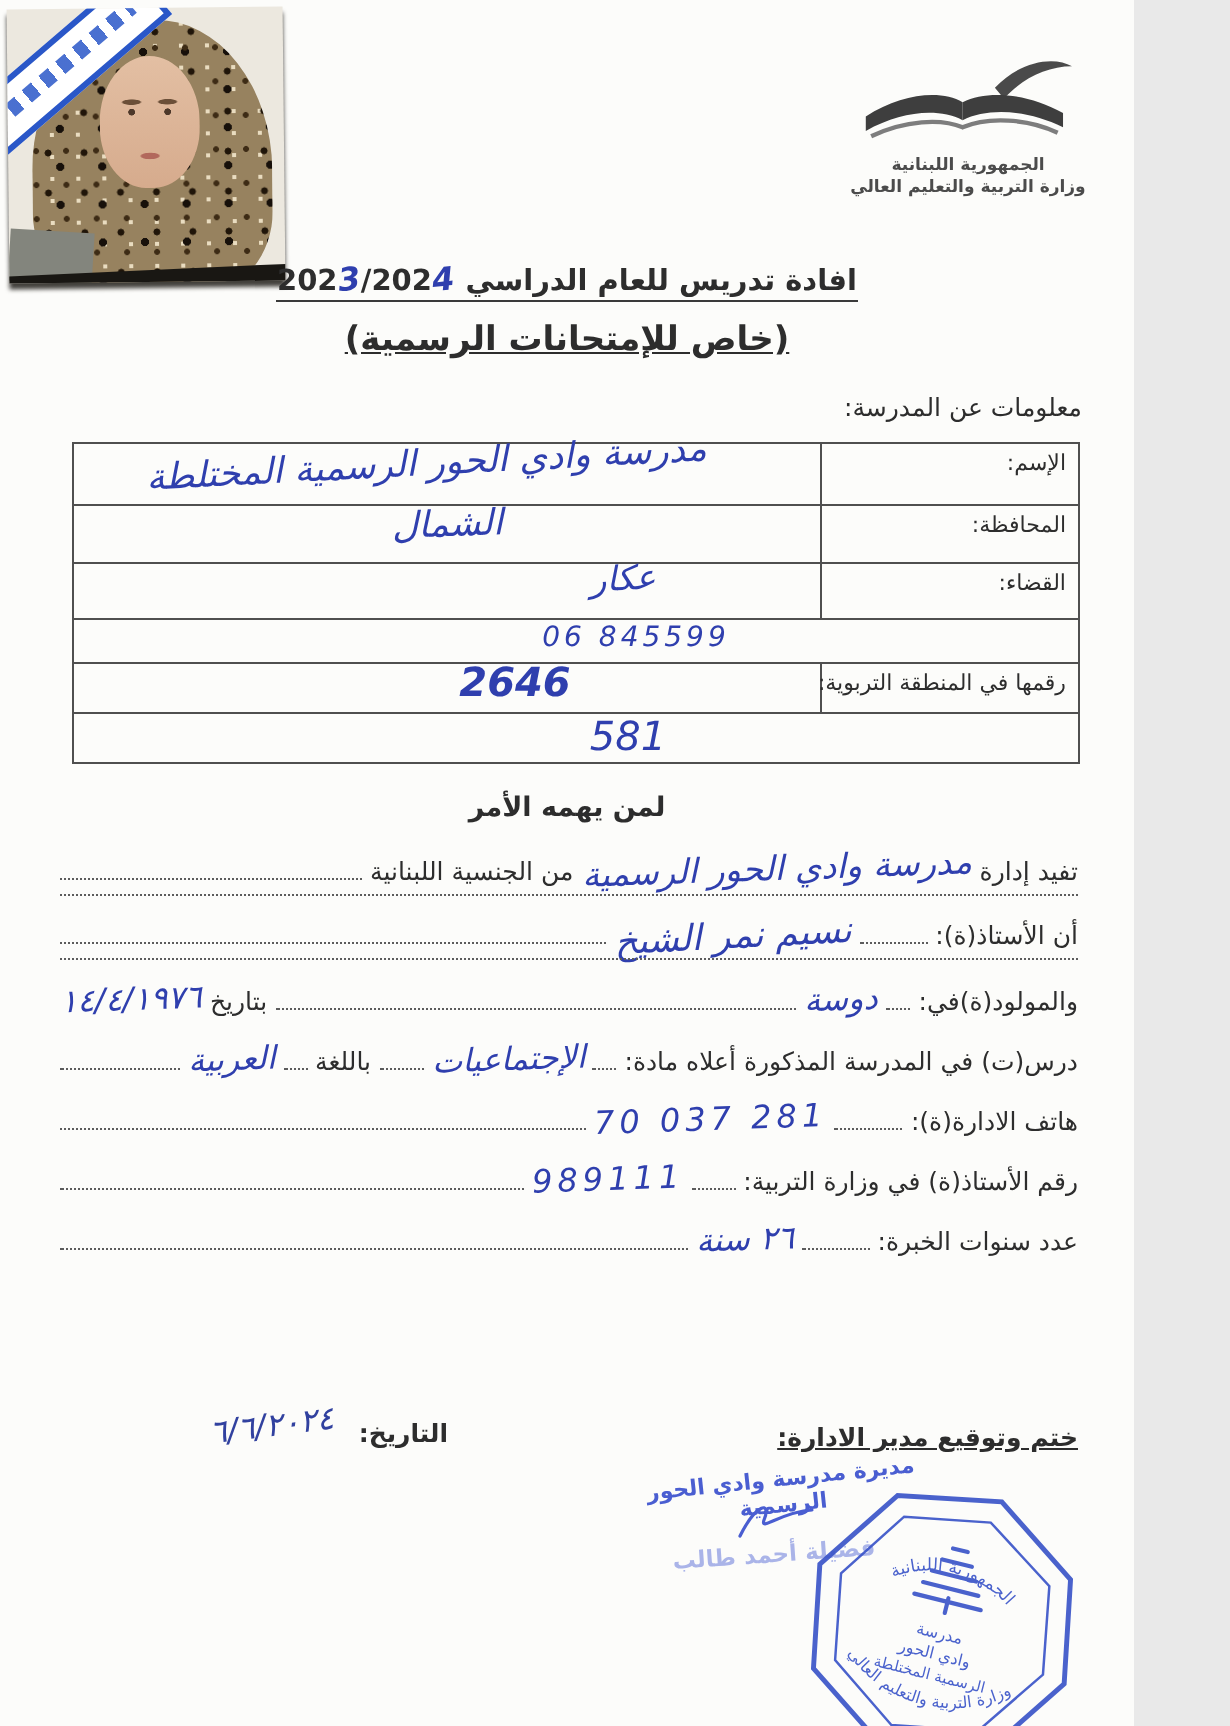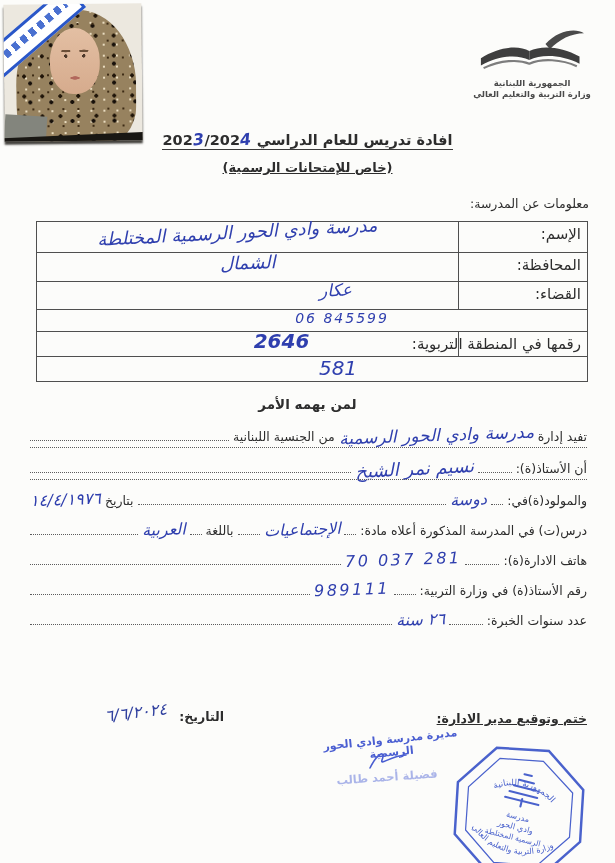--- a/index.html
+++ b/index.html
@@ -1,17 +1,17 @@
 <!DOCTYPE html>
 <html lang="ar"><head>
 <meta charset="utf-8">
 <style>
   html,body{margin:0;padding:0;}
   body{width:615px;height:863px;background:#e9e9e9;font-family:"DejaVu Sans",sans-serif;}
-  .page{position:relative;width:615px;height:863px;background:#fcfcfa;overflow:hidden;color:#2d2d2d;}
+  .page{position:relative;width:567px;height:863px;background:#fcfcfa;overflow:hidden;color:#2d2d2d;}
 
   
   .photo{position:absolute;left:4px;top:4px;width:138px;height:137px;background:#ece8df;
          transform:rotate(-.6deg);overflow:hidden;box-shadow:0 3px 2px rgba(20,18,12,.8);}
   .hijab{position:absolute;left:12px;top:6px;right:6px;bottom:-6px;
          border-radius:48% 48% 30% 30%/55% 55% 30% 30%;
          background-color:#97825f;
          background-image:
            radial-gradient(circle 3px at 8px 6px,#201509 55%,transparent 62%),
            radial-gradient(circle 2.5px at 2px 14px,#3d2b15 55%,transparent 62%),
@@ -38,28 +38,28 @@
   .logo svg{display:block;margin:0 auto;}
   .ministry{font-size:8.5px;font-weight:bold;color:#4b4b4b;line-height:11px;direction:rtl;}
 
   
   .title{position:absolute;left:0;right:0;top:130px;text-align:center;direction:rtl;font-size:14.5px;font-weight:600;}
   .title-u{border-bottom:1.4px solid #3a3a3a;padding-bottom:1px;}
   .years{letter-spacing:.5px;}
   .hand{color:#2f3fae;font-style:italic;}
   .yr{font-weight:bold;font-size:16px;display:inline-block;transform:rotate(-6deg);}
   .subtitle{position:absolute;left:0;right:0;top:160px;text-align:center;direction:rtl;
-            font-size:13px;font-weight:600;text-decoration:underline;}
+            font-size:17px;font-weight:600;text-decoration:underline;}
   .info-heading{position:absolute;right:26px;top:196px;direction:rtl;font-size:12.5px;}
 
   
   .tbl{position:absolute;left:36px;right:27px;top:221px;border:1.3px solid #4f4f4f;}
   .trow{display:flex;direction:rtl;border-top:1.1px solid #4f4f4f;align-items:stretch;}
   .trow:first-child{border-top:none;}
-  .tlabel{width:116px;padding:3px 6px 1px;font-size:15px;border-left:1.1px solid #4f4f4f;white-space:nowrap;text-align:right;}
+  .tlabel{width:116px;padding:3px 6px 1px;font-size:11px;border-left:1.1px solid #4f4f4f;white-space:nowrap;text-align:right;}
   .tval{flex:1;position:relative;text-align:center;direction:rtl;overflow:visible;}
   .r1{min-height:30px}.r2{min-height:28px}.r3{min-height:27px}.r4{min-height:21px}.r5{min-height:21px}.r6{min-height:22px}
   .hv{display:inline-block;white-space:nowrap;z-index:3;position:relative;}
   .hv-school{font-size:18px;transform:rotate(-3deg) translate(-10px,-1px);}
   .hv-gov{font-size:18px;transform:rotate(-2deg) translateY(-1px);}
   .hv-dist{font-size:17px;transform:translate(88px,-2px) rotate(-3deg);}
   .hv-phone{font-size:14px;letter-spacing:2px;transform:translate(30px,-2px);}
   .hv-region{font-size:20px;font-weight:bold;transform:translate(34px,-3px);}
   .hv-research{font-size:20px;transform:translate(26px,-1px);text-align:right;}
   .ltr{direction:ltr;unicode-bidi:isolate;}

